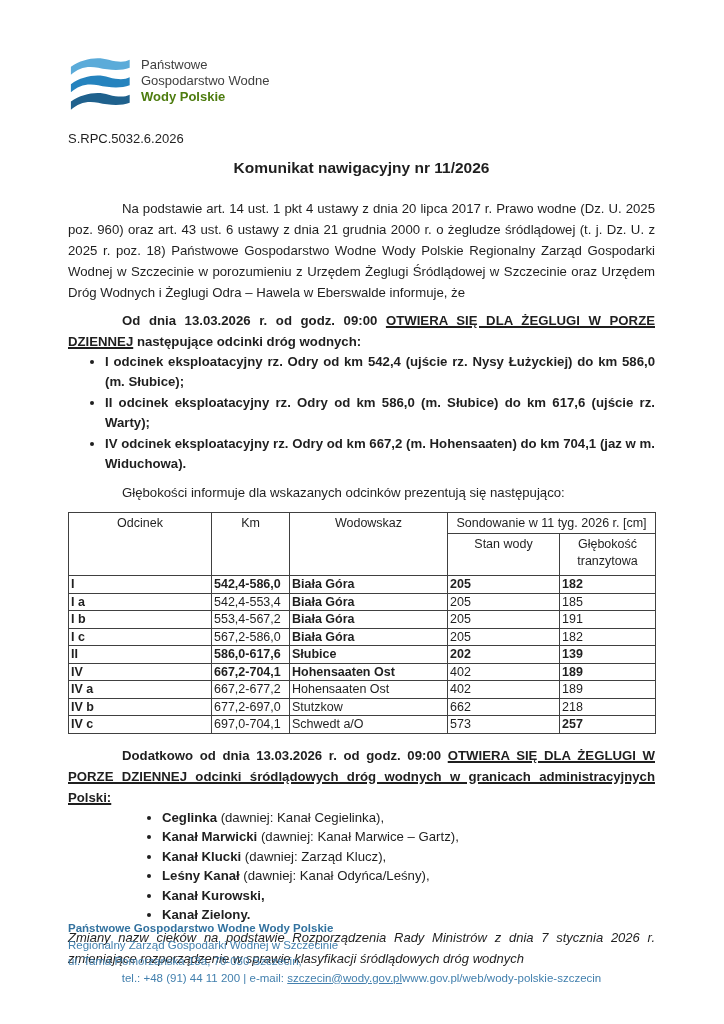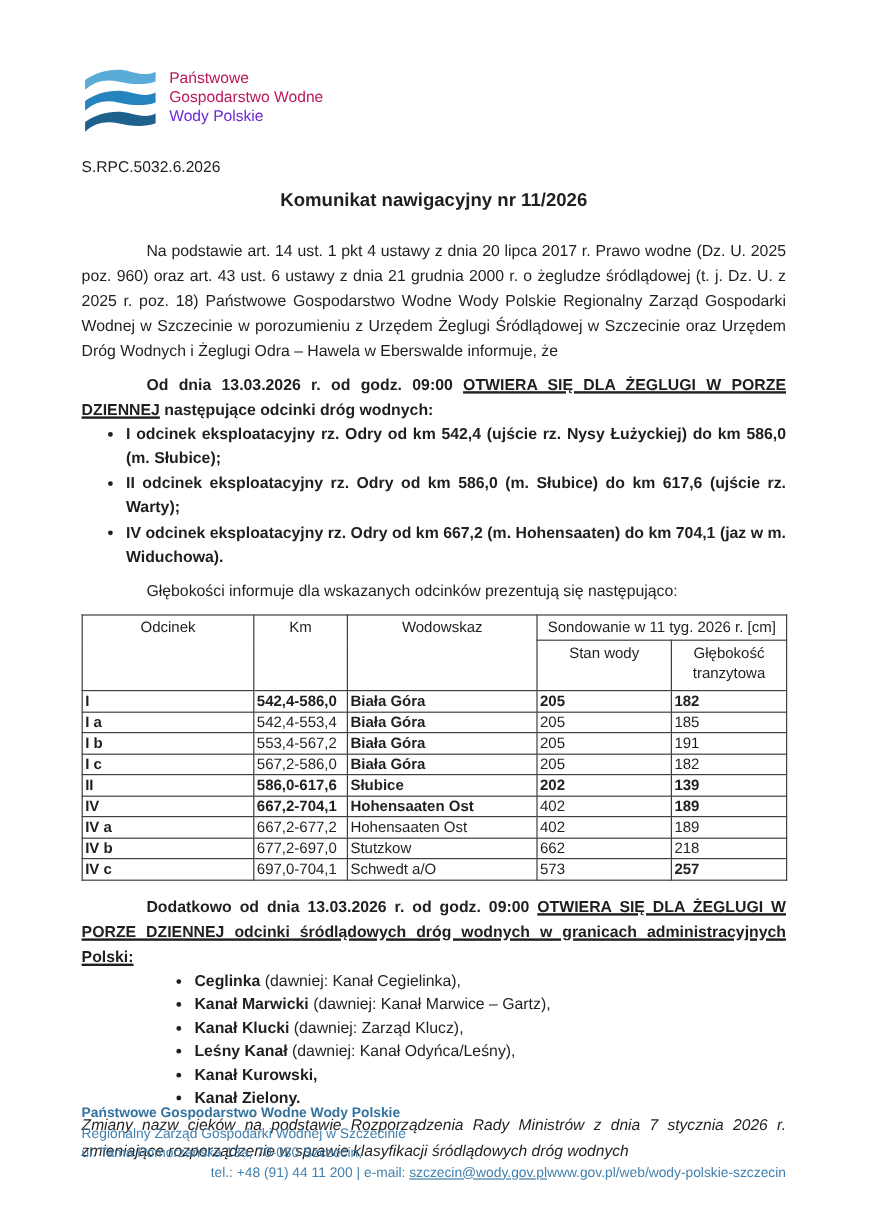--- a/index.html
+++ b/index.html
@@ -16,22 +16,22 @@
     width: 724px; height: 1024px;
     padding: 54px 69px 0 68px;
     background: #ffffff;
   }
 
   
   .header { display: flex; align-items: flex-start; height: 58px; }
   .logo { display: flex; align-items: flex-start; }
   .logo-icon { width: 64px; height: 58px; flex: 0 0 auto; }
   .logo-text { margin-left: 9px; font-size: 13px; line-height: 16px; padding-top: 3px; }
-  .logo-line { color: #be185d; }
-  .logo-line-bold { color: #6d28d9; font-weight: normal; }
+  .logo-line { color: #404040; }
+  .logo-line-bold { color: #4d7c0f; font-weight: bold; }
   .header-spacer { flex: 1; }
   .date-line { font-size: 13px; padding-top: 4px; white-space: nowrap; }
 
   .reference { margin-top: 19px; font-size: 13px; }
 
   .doc-title {
     margin-top: 13px;
     text-align: center;
     font-size: 15.5px;
     font-weight: bold;
@@ -107,21 +107,21 @@
 
   
   .footer {
     position: absolute;
     left: 68px; right: 69px; top: 920px;
     font-size: 11.5px;
     line-height: 16.5px;
     color: #4380ae;
   }
   .footer .org { font-weight: bold; color: #33729f; }
-  .footer-last { display: flex; justify-content: flex-end; }
+  .footer-last { display: flex; justify-content: center; }
   .footer a.email { color: #4380ae; text-decoration: underline; }
 </style>
 </head>
 <body>
 
 <div class="page">
 
   <div class="header">
     <div class="logo">
       <svg class="logo-icon" viewBox="0 0 110 96" xmlns="http://www.w3.org/2000/svg" aria-hidden="true">

